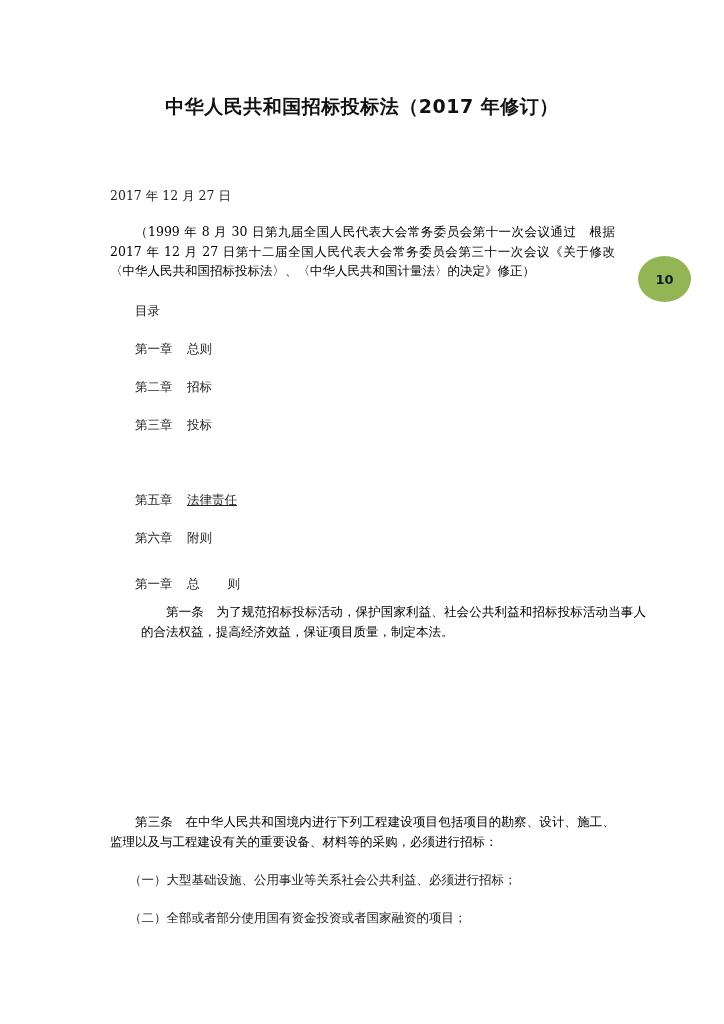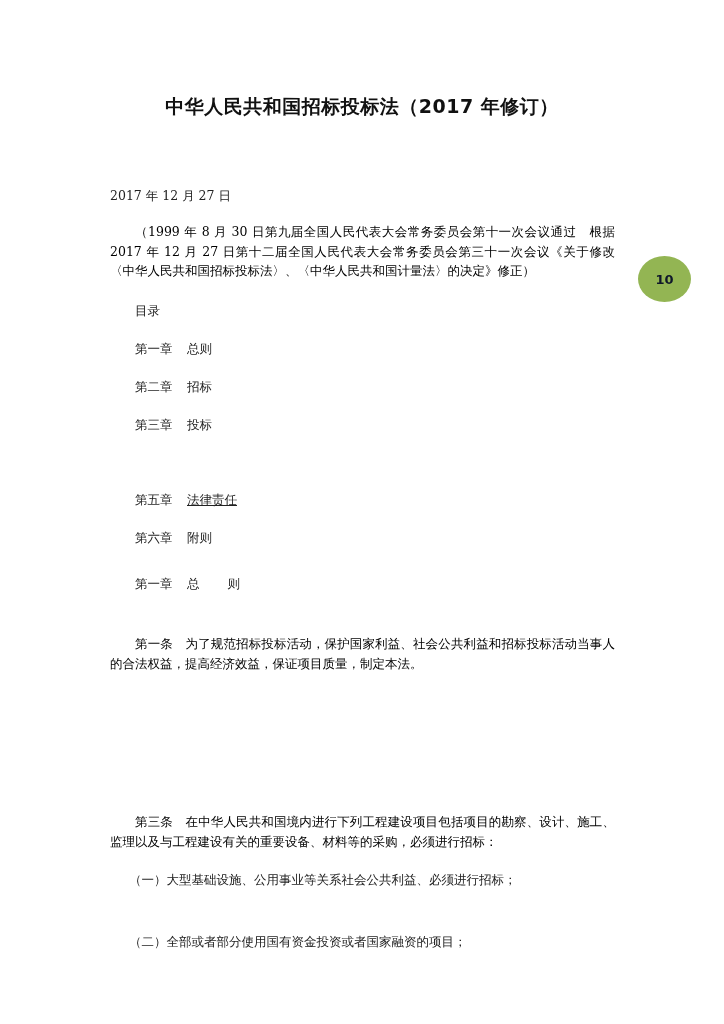--- a/index.html
+++ b/index.html
@@ -34,20 +34,20 @@
   <div class="line indent" style="top:301px;">目录</div>
 
   <div class="line indent" style="top:339px;"><span class="toc-num">第一章</span><span>总则</span></div>
   <div class="line indent" style="top:377px;"><span class="toc-num">第二章</span><span>招标</span></div>
   <div class="line indent" style="top:415px;"><span class="toc-num">第三章</span><span>投标</span></div>
   <div class="line indent" style="top:490px;text-decoration:underline;"><span class="toc-num">第五章</span><span>法律责任</span></div>
   <div class="line indent" style="top:528px;"><span class="toc-num">第六章</span><span>附则</span></div>
 
   <div class="line indent" style="top:574px;"><span class="toc-num">第一章</span><span>总</span><span class="gap"></span><span>则</span></div>
 
-  <div class="para" style="top:634px;"><span>第一条</span>　<span>为了规范招标投标活动，保护国家利益、社会公共利益和招标投标活动当事人的合法权益，提高经济效益，保证项目质量，制定本法。</span></div>
+  <div class="para" style="top:602px;margin-left:31px;"><span>第一条</span>　<span>为了规范招标投标活动，保护国家利益、社会公共利益和招标投标活动当事人的合法权益，提高经济效益，保证项目质量，制定本法。</span></div>
 
 
   <div class="para" style="top:812px;"><span>第三条</span>　<span>在中华人民共和国境内进行下列工程建设项目包括项目的勘察、设计、施工、监理以及与工程建设有关的重要设备、材料等的采购，必须进行招标：</span></div>
 
   <div class="line" style="top:870px; left:129px;">（一）大型基础设施、公用事业等关系社会公共利益、必须进行招标；</div>
-  <div class="line" style="top:908px; left:129px;margin-top:24px;">（二）全部或者部分使用国有资金投资或者国家融资的项目；</div>
+  <div class="line" style="top:908px; left:129px;">（二）全部或者部分使用国有资金投资或者国家融资的项目；</div>
 </div>
 
 </body></html>

